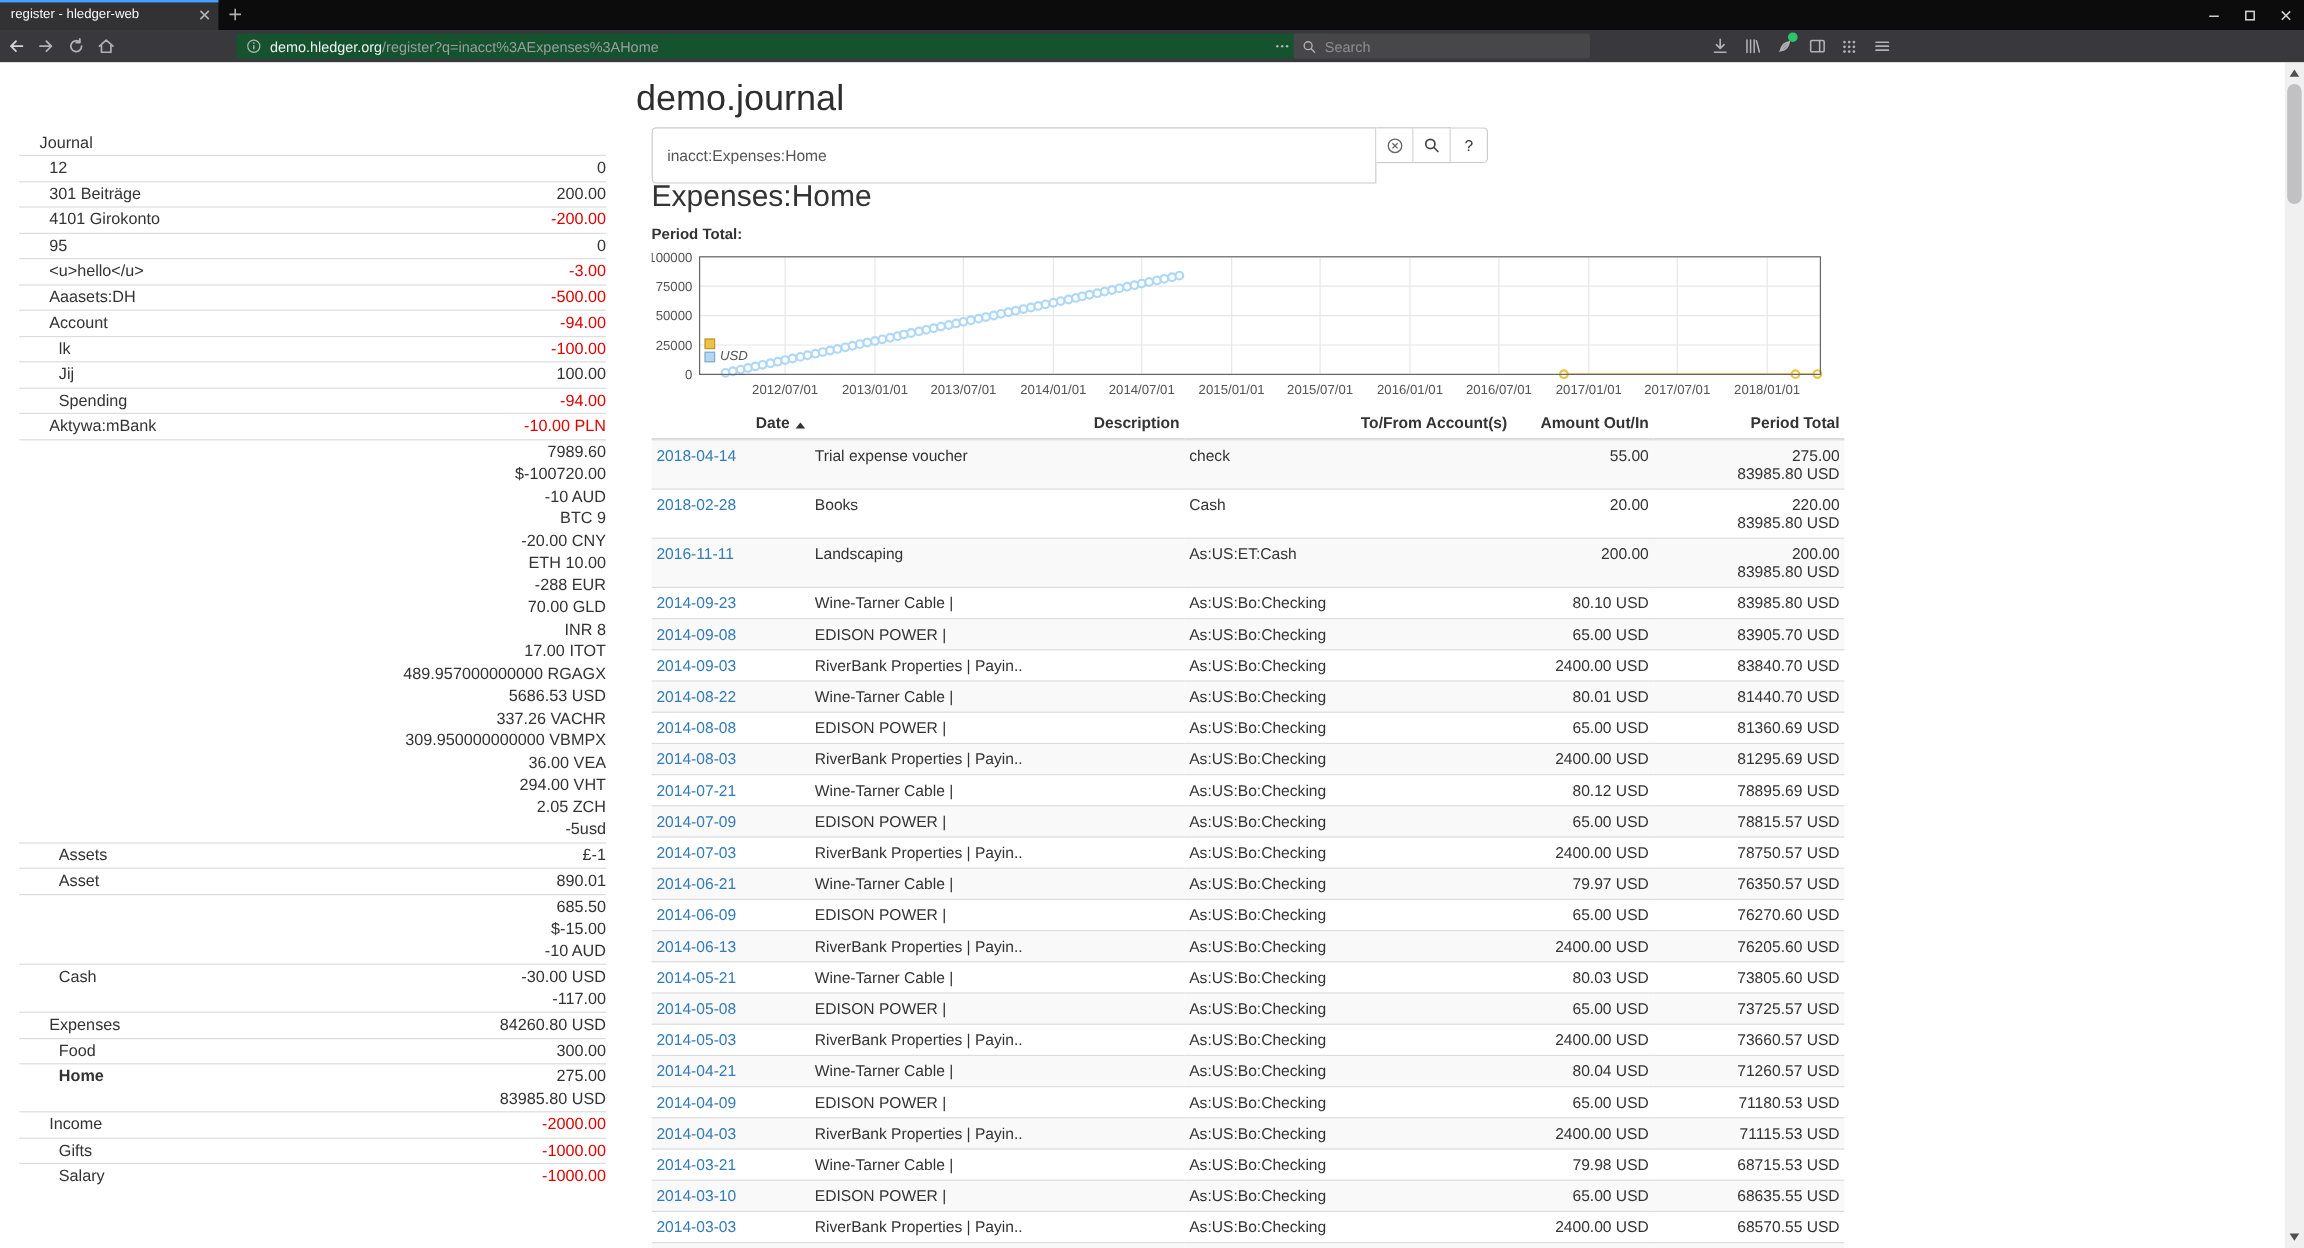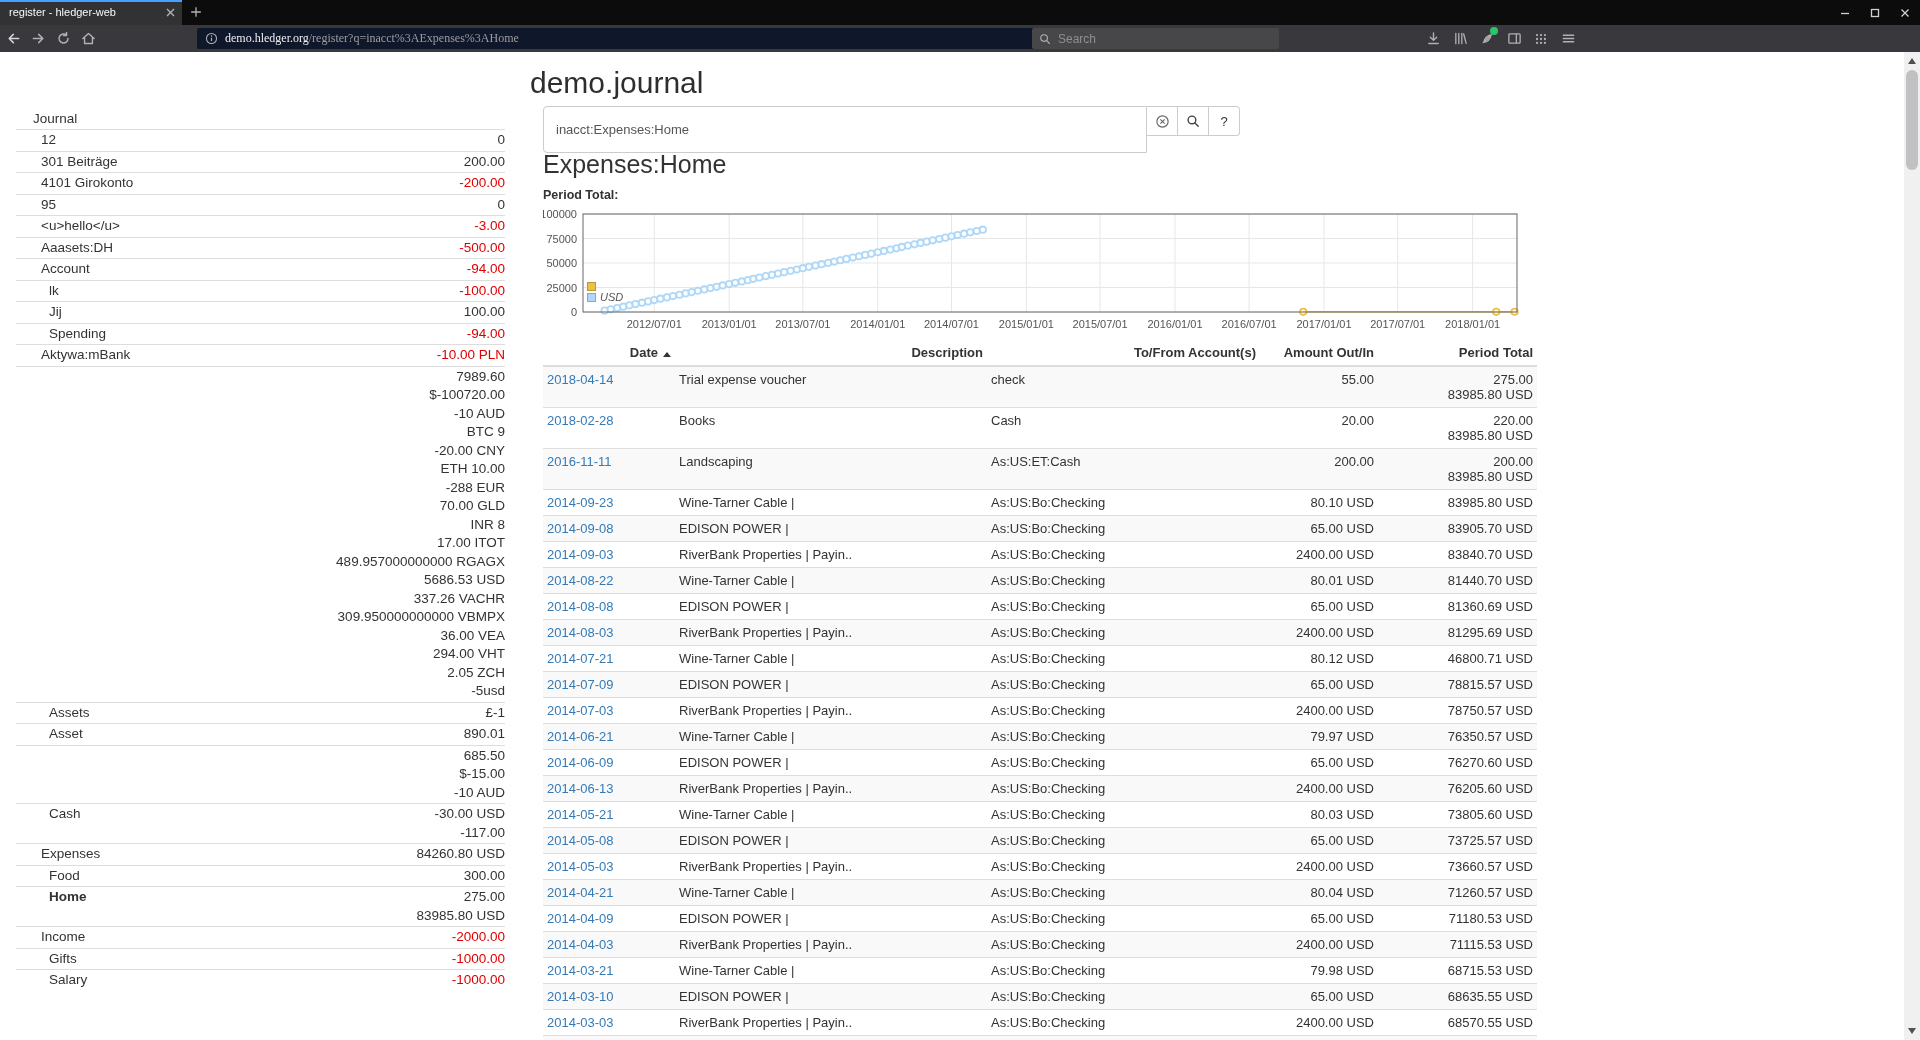--- a/index.html
+++ b/index.html
@@ -13,27 +13,27 @@
   .tab { position:absolute; left:0; top:0; width:182px; height:25px; background:#323234; }
   .tab::before { content:""; position:absolute; left:0; top:0; right:0; height:2px; background:#45a1ff; }
   .tab-title { position:absolute; left:9px; top:0; line-height:25px; font-size:11px; color:#f9f9fa; white-space:nowrap; }
   .tab-close { position:absolute; right:7px; top:8px; }
   .newtab { position:absolute; left:189px; top:5px; }
   .win-controls { position:absolute; right:0; top:0; height:25px; display:flex; }
   .win-btn { width:30px; height:25px; display:flex; align-items:center; justify-content:center; }
 
   .navbar { position:absolute; left:0; top:25px; width:1920px; height:27px; background:#38383d; }
   .nav-btn { position:absolute; top:2px; width:23px; height:23px; display:flex; align-items:center; justify-content:center; border-radius:2px; }
-  .urlbar { position:absolute; left:197px; top:3px; width:912px; height:21px; background:#0f172a; border-radius:2px;
-            display:flex; align-items:center; font-size:12px; white-space:nowrap;font-family:Liberation Serif, serif; }
+  .urlbar { position:absolute; left:197px; top:3px; width:912px; height:21px; background:#14532d; border-radius:2px;
+            display:flex; align-items:center; font-size:12px; white-space:nowrap; }
   .url-info { margin:0 7px 0 8px; display:flex; }
   .url-domain { color:#f0f0f1; }
   .url-path { color:#9d9da0; }
   .url-right { margin-left:auto; display:flex; align-items:center; gap:11px; padding-right:9px; }
-  .searchbar { position:absolute; left:1032px; top:3px; width:247px; height:21px; background:#474749; border-radius:2px;
+  .searchbar { position:absolute; left:1078px; top:3px; width:247px; height:21px; background:#474749; border-radius:2px;
                display:flex; align-items:center; padding-left:7px; }
   .search-ph { color:#8f8f93; font-size:12px; margin-left:7px; }
   .nav-right { position:absolute; left:1421px; top:2px; display:flex; gap:3px; }
   .nav-btn2 { position:relative; width:24px; height:23px; display:flex; align-items:center; justify-content:center; }
   .ext-badge { position:absolute; right:1px; top:0; width:8px; height:8px; border-radius:50%; background:#2ac769; }
 
   
   .page { position:absolute; left:0; top:52px; width:1904px; height:988px; background:#fff; overflow:hidden; color:#333; }
   h1.title { position:absolute; left:530px; top:14px; margin:0; font-size:30px; font-weight:500; color:#2e2e2e; }
 
@@ -610,21 +610,21 @@
           <td>
             <div>81295.69 USD</div>
           </td>
         </tr>
         <tr>
           <td><a>2014-07-21</a></td>
           <td>Wine-Tarner Cable |</td>
           <td>As:US:Bo:Checking</td>
           <td>80.12 USD</td>
           <td>
-            <div>46800.71 USD</div>
+            <div>78895.69 USD</div>
           </td>
         </tr>
         <tr>
           <td><a>2014-07-09</a></td>
           <td>EDISON POWER |</td>
           <td>As:US:Bo:Checking</td>
           <td>65.00 USD</td>
           <td>
             <div>78815.57 USD</div>
           </td>

